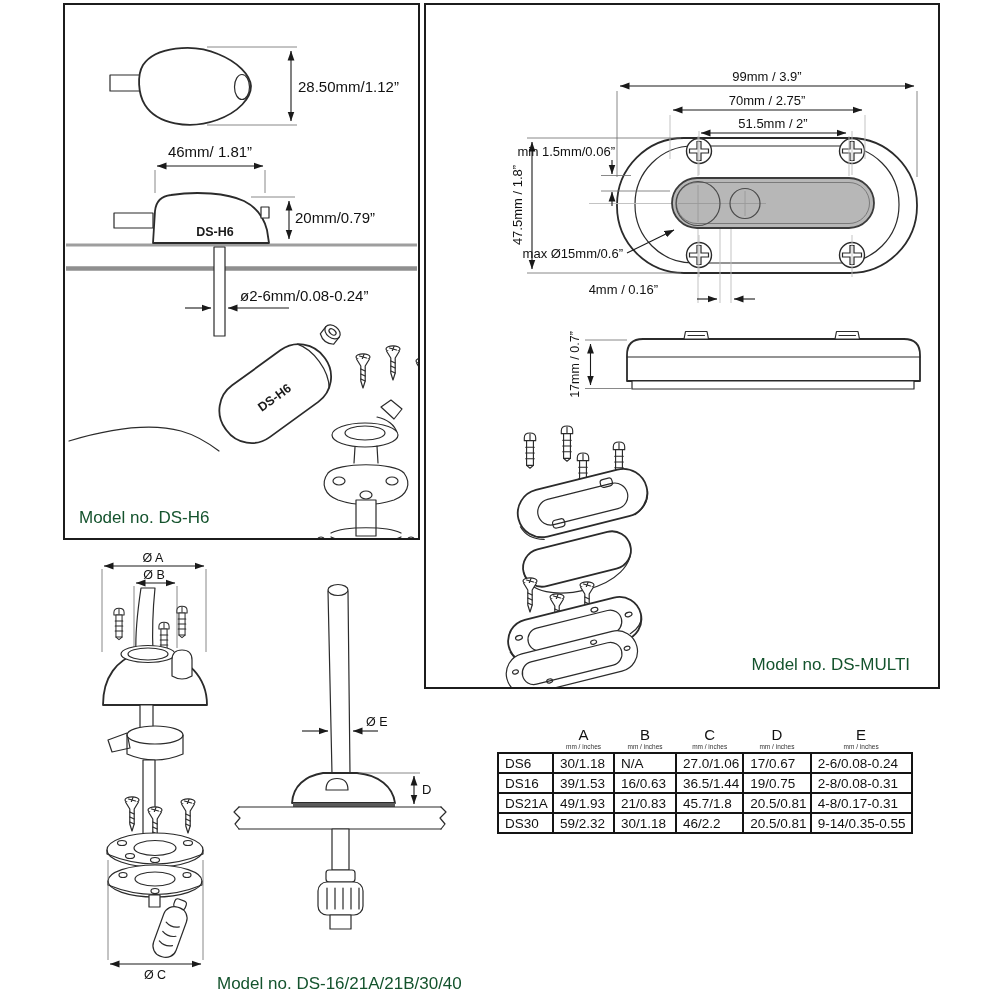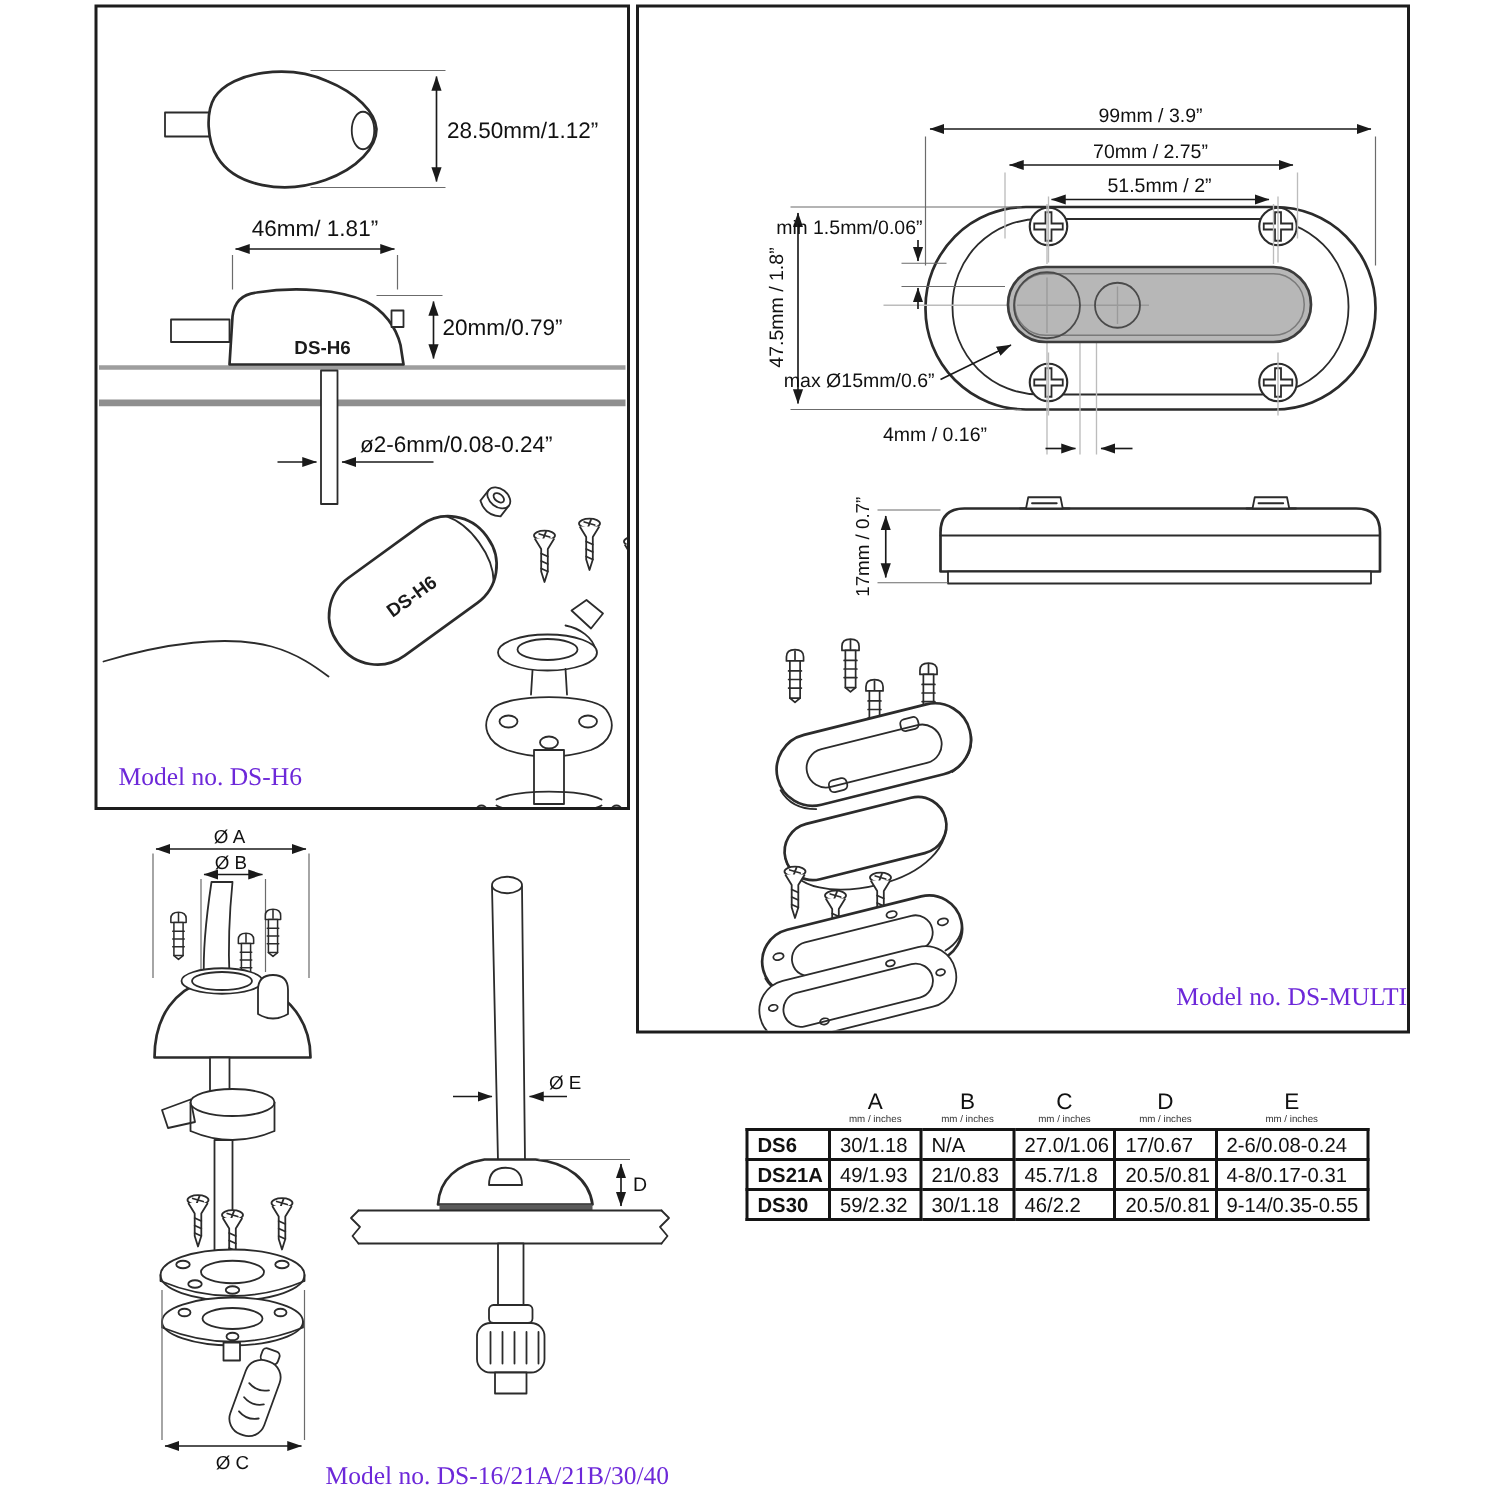--- a/index.html
+++ b/index.html
@@ -2,42 +2,42 @@
 <html><head>
 <meta charset="utf-8">
 <style>
   html,body{margin:0;padding:0;background:#fff;}
   #canvas{position:relative;width:956px;height:1000px;background:#fff;overflow:hidden;
           font-family:"Liberation Sans",sans-serif;color:#1a1a1a;}
   .panel{position:absolute;border:2px solid #1c1c1c;background:#fff;box-sizing:border-box;}
   #panel-dsh6{left:63px;top:3px;width:357px;height:537px;}
   #panel-dsmulti{left:424px;top:3px;width:516px;height:686px;}
   #area-dsround{position:absolute;left:60px;top:548px;width:460px;height:452px;}
-  .caption{position:absolute;font-size:17px;color:#6d28d9;white-space:nowrap;font-family:Liberation Serif, serif;}
+  .caption{position:absolute;font-size:17px;color:#14532d;white-space:nowrap;}
   svg{position:absolute;left:0;top:0;}
   svg text{font-family:"Liberation Sans",sans-serif;}
   .ln{fill:none;stroke:#2b2b2b;stroke-width:1.2;stroke-linecap:round;stroke-linejoin:round;}
   .lnf{fill:#fff;stroke:#2b2b2b;stroke-width:1.2;stroke-linejoin:round;}
   .lnf2{fill:#fff;stroke:#2b2b2b;stroke-width:1.8;stroke-linejoin:round;}
   .ext{stroke:#6b6b6b;stroke-width:.8;fill:none;}
   .cl{stroke:#bcbcbc;stroke-width:.9;fill:none;}
   .dim{stroke:#1a1a1a;stroke-width:1.1;fill:none;}
   .dimt{font-size:13px;fill:#111;}
   .dimt-l{font-size:15px;fill:#111;}
   .dimt-m{font-size:12.5px;fill:#111;}
   .lbl{font-weight:bold;font-size:12.5px;fill:#1a1a1a;}
   
   #spec-table{position:absolute;left:497px;top:727px;}
   #spec-table table{border-collapse:collapse;table-layout:fixed;}
   #spec-table thead th{border:none;font-weight:normal;text-align:center;vertical-align:bottom;padding:0 0 2px 0;}
   #spec-table .col-letter{font-size:15px;line-height:1;color:#111;}
   #spec-table .col-sub{font-size:6.5px;color:#333;margin-top:1px;}
   #spec-table tbody th,#spec-table tbody td{border:2px solid #141414;font-size:13.5px;
       padding:1px 3px 1px 6px;height:16px;text-align:left;white-space:nowrap;color:#111;}
-  #spec-table tbody th{font-weight:bold;}
+  #spec-table tbody th{font-weight:normal;}
   #note{position:absolute;left:497px;top:884px;width:455px;font-size:10.5px;line-height:1.5;color:#222;}
   #note .nowrap{white-space:nowrap;}
 </style>
 </head>
 <body>
 
 <div id="canvas">
 
 <svg width="0" height="0" aria-hidden="true">
   <defs>
@@ -238,21 +238,21 @@
       <g transform="translate(146,658) rotate(-14)">
         <rect class="lnf" x="-67" y="-21" width="134" height="41" rx="20.5"></rect>
         <rect class="ln" x="-51" y="-11" width="102" height="23" rx="11.5"></rect>
         <ellipse class="ln" cx="-57" cy="-5" rx="3" ry="2"></ellipse>
         <ellipse class="ln" cx="57" cy="-1" rx="3" ry="2"></ellipse>
         <ellipse class="ln" cx="-26" cy="12" rx="3" ry="2"></ellipse>
         <ellipse class="ln" cx="26" cy="-15" rx="3" ry="2"></ellipse>
       </g>
     </g>
   </svg>
-  <div class="caption" style="right:0;top:650px;padding-left:48px;">Model no. DS-MULTI</div>
+  <div class="caption" style="right:28px;top:650px;padding-left:48px;">Model no. DS-MULTI</div>
 </div>
 
 <div id="area-dsround">
   <svg width="460" height="452" viewBox="0 0 460 452">
     <defs>
       <marker id="arwC" viewBox="0 0 10 8" markerWidth="10" markerHeight="8" refX="9.5" refY="4" orient="auto-start-reverse" markerUnits="userSpaceOnUse">
         <path d="M0,0.6 L9.8,4 L0,7.4 Z" fill="#1a1a1a"></path>
       </marker>
     </defs>
 
@@ -383,20 +383,28 @@
     <tbody>
       <tr>
         <th>DS6</th>
         <td>30/1.18</td>
         <td>N/A</td>
         <td>27.0/1.06</td>
         <td>17/0.67</td>
         <td>2-6/0.08-0.24</td>
       </tr>
       <tr>
+        <th>DS16</th>
+        <td>39/1.53</td>
+        <td>16/0.63</td>
+        <td>36.5/1.44</td>
+        <td>19/0.75</td>
+        <td>2-8/0.08-0.31</td>
+      </tr>
+      <tr>
         <th>DS21A</th>
         <td>49/1.93</td>
         <td>21/0.83</td>
         <td>45.7/1.8</td>
         <td>20.5/0.81</td>
         <td>4-8/0.17-0.31</td>
       </tr>
       <tr>
         <th>DS30</th>
         <td>59/2.32</td>

